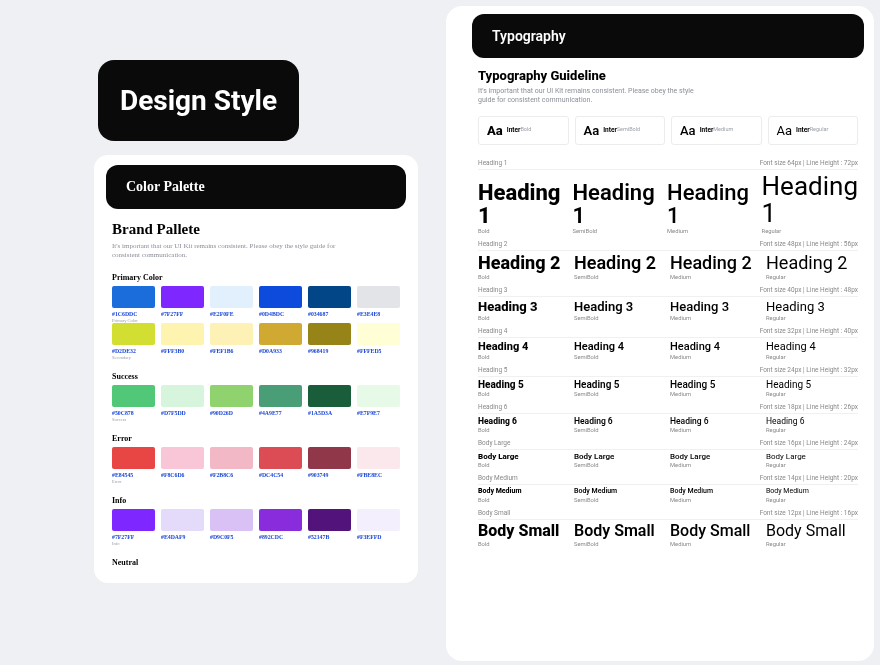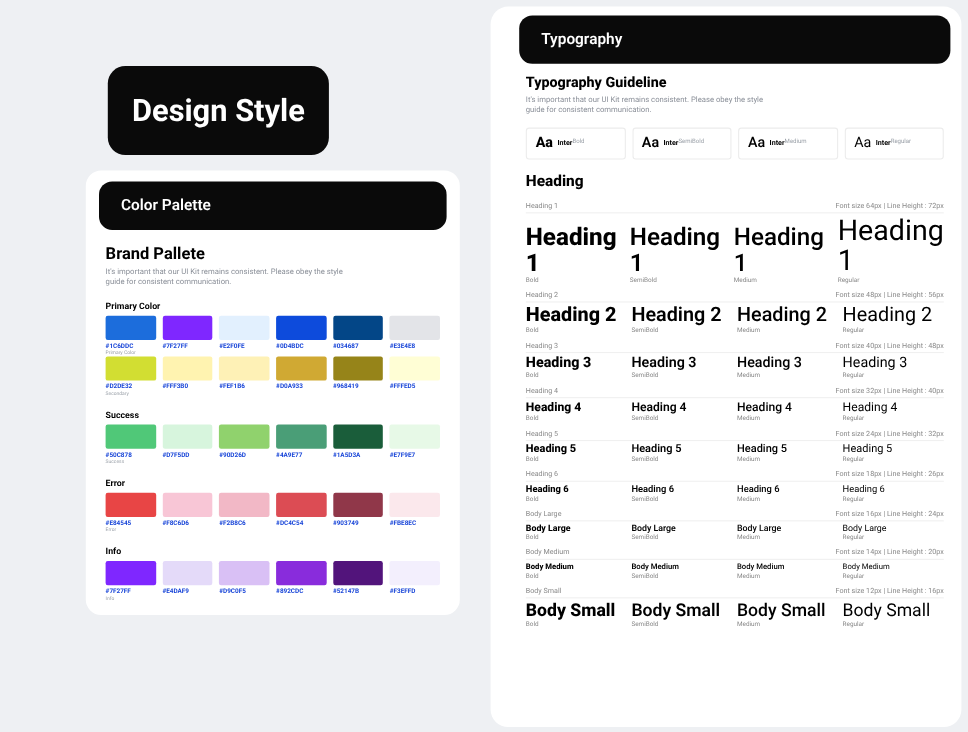--- a/index.html
+++ b/index.html
@@ -23,21 +23,22 @@
   }
   .title-pill { display: inline-block; font-size: 28px; margin-left: 48px; margin-bottom: 14px; }
   .section-pill { font-size: 14px; font-weight: 600; padding: 14px 20px; border-radius: 12px; }
 
   .subtitle { font-size: 18px; font-weight: 700; margin: 0 0 18px 36px; }
 
   .panel {
     background: #fff;
     border-radius: 14px;
     padding: 10px 12px 12px 12px;
-    margin-left: 28px;
+    margin-left: 44px;
+    font-family: Liberation Serif, serif;
   }
   .panel-body { padding: 12px 6px 0 6px; }
   .bp-title { font-size: 15px; font-weight: 700; margin-bottom: 4px; }
   .bp-desc { font-size: 7px; color: #8a8f98; line-height: 1.35; max-width: 230px; }
 
   .cat-label { font-size: 8px; font-weight: 700; margin: 12px 0 4px 0; }
 
   .swatch-row { display: grid; grid-template-columns: repeat(6, 1fr); gap: 6px; }
   .swatch { }
   .chip { width: 100%; height: 22px; border-radius: 2px; }
@@ -267,20 +268,21 @@
                 <div class="chip" style="background: rgb(82, 20, 123);"></div>
                 <div class="hex">#52147B</div>
                 <div class="sub"></div>
               </div>
               <div class="swatch">
                 <div class="chip" style="background: rgb(243, 239, 253);"></div>
                 <div class="hex">#F3EFFD</div>
                 <div class="sub"></div>
               </div>
             </div>
+            <div class="cat-label">Neutral</div>
           </div>
       </div>
     </div>
   </div>
 
   <div class="right">
     <div class="typo-panel">
       <div class="pill-dark section-pill">Typography</div>
       <div class="typo-body">
         <div class="tg-title">Typography Guideline</div>
@@ -310,21 +312,20 @@
             </div>
             <div class="font-box">
               <div class="font-aa wr">Aa</div>
               <div class="font-meta">
                 <div class="font-name">Inter</div>
                 <div class="font-weight">Regular</div>
               </div>
             </div>
           </div>
 
-        <div class="h-section-title">Heading</div>
         <div id="headings">
             <div class="h-meta-row">
               <span>Heading 1</span>
               <span>Font size 64px | Line Height : 72px</span>
             </div>
             <div class="h-row h1">
               <div class="h-cell c1">
                 <div class="h-sample wb">Heading 1</div>
                 <div class="h-wlabel">Bold</div>
               </div>

